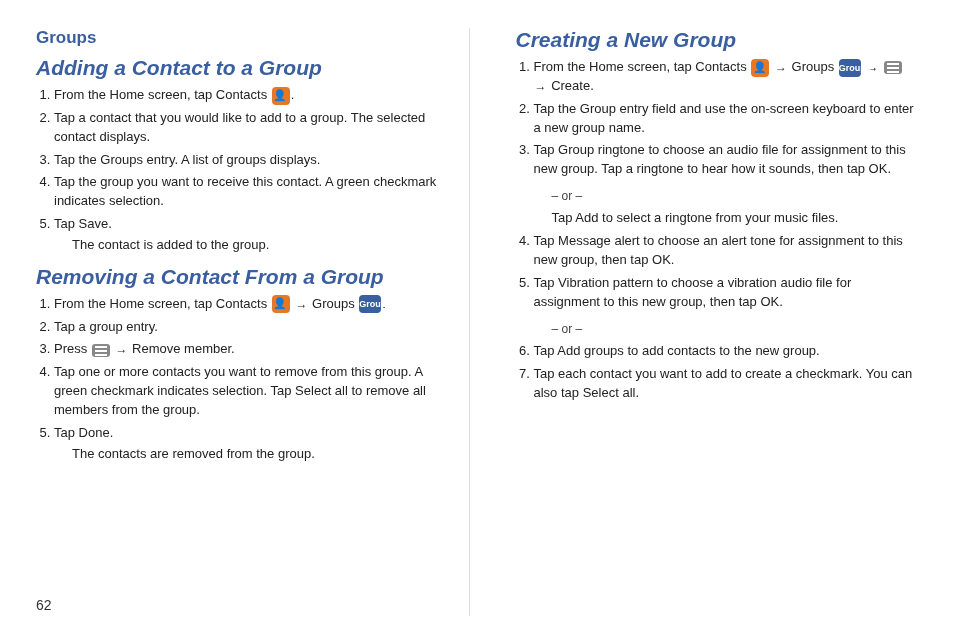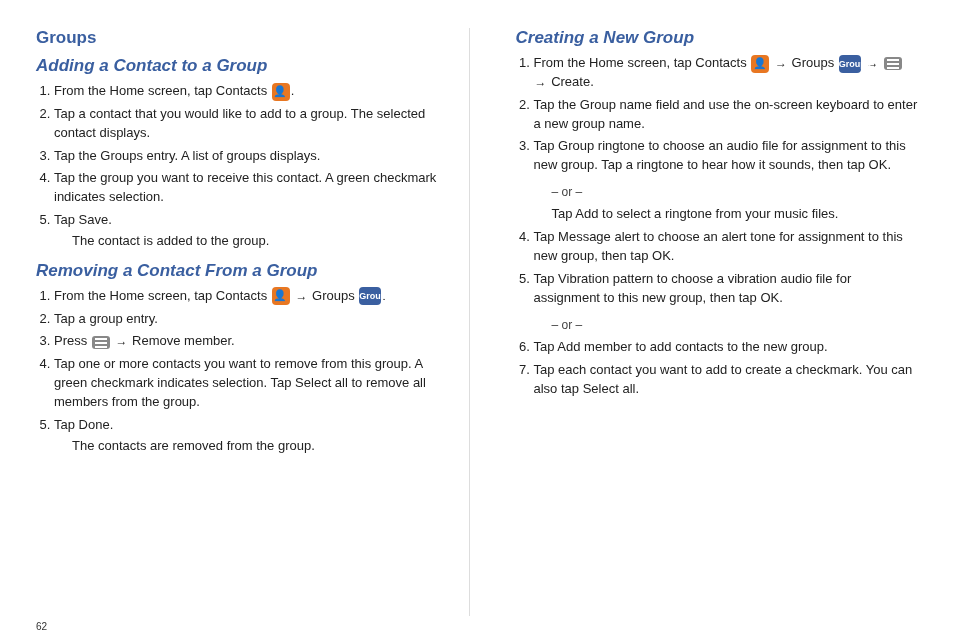--- a/index.html
+++ b/index.html
@@ -22,21 +22,21 @@
     .col-left {
       flex: 1;
       padding-right: 30px;
       border-right: 1px solid #ddd;
     }
     .col-right {
       flex: 1;
       padding-left: 36px;
     }
     .section-title {
-      font-size: 17px;
+      font-size: 21px;
       font-weight: bold;
       color: #3a5fa0;
       font-style: italic;
       margin-bottom: 6px;
     }
     .main-title {
       font-size: 17px;
       font-weight: bold;
       color: #3a5fa0;
       margin-bottom: 8px;
@@ -120,23 +120,23 @@
       margin-bottom: 4px;
       line-height: 1.45;
     }
     .or-line {
       margin: 9px 0 4px 18px;
       color: #444;
       font-size: 12px;
     }
     .page-num {
       position: absolute;
-      bottom: 4px;
+      bottom: 23px;
       left: 36px;
-      font-size: 10px;
+      font-size: 14px;
       color: #333;
     }
   </style>
 </head>
 <body>
 
 <div class="page">
 
   <div class="col-left">
     <div class="main-title">Groups</div>
@@ -198,36 +198,36 @@
         <span class="icon-contacts"></span>
         <span class="arrow">→</span>
         <b>Groups</b>
         <span class="icon-groups">Groups</span>
         <span class="arrow">→</span>
         <span class="icon-menu"><span></span></span>
         <span class="arrow">→</span>
         <b>Create</b>.
       </li>
       <li>
-        Tap the <b>Group name</b> field and use the on-screen keyboard to enter a new group name.
+        Tap the <b>Group entry</b> field and use the on-screen keyboard to enter a new group name.
       </li>
       <li>
         Tap <b>Group ringtone</b> to choose an audio file for assignment to this new group. Tap a ringtone to hear how it sounds, then tap <b>OK</b>.
         <div class="or-line">– or –</div>
         <div class="note-indent">Tap Add to select a ringtone from your music files.</div>
       </li>
       <li>
         Tap <b>Message alert</b> to choose an alert tone for assignment to this new group, then tap OK.
       </li>
       <li>
         Tap <b>Vibration pattern</b> to choose a vibration audio file for assignment to this new group, then tap <b>OK</b>.
         <div class="or-line">– or –</div>
       </li>
       <li>
-        Tap <b>Add member</b> to add contacts to the new group.
+        Tap <b>Add groups</b> to add contacts to the new group.
       </li>
       <li>
         Tap each contact you want to add to create a checkmark. You can also tap <b>Select all</b>.
       </li>
     </ol>
   </div>
 </div>
 
 <div class="page-num">62</div>
 

